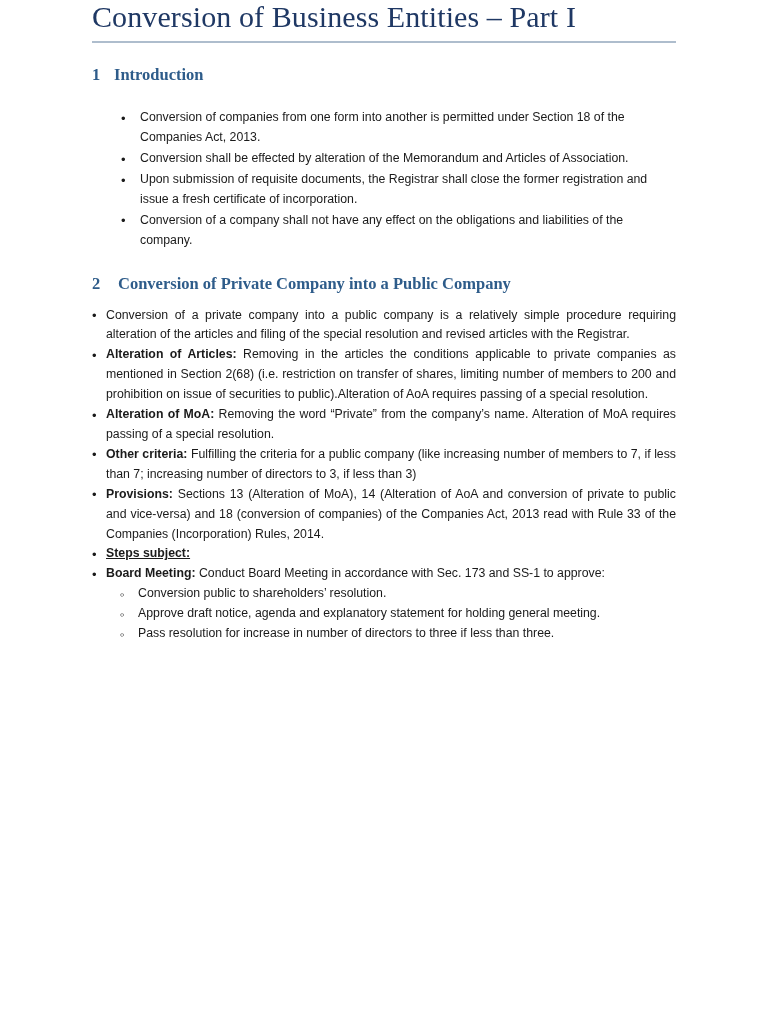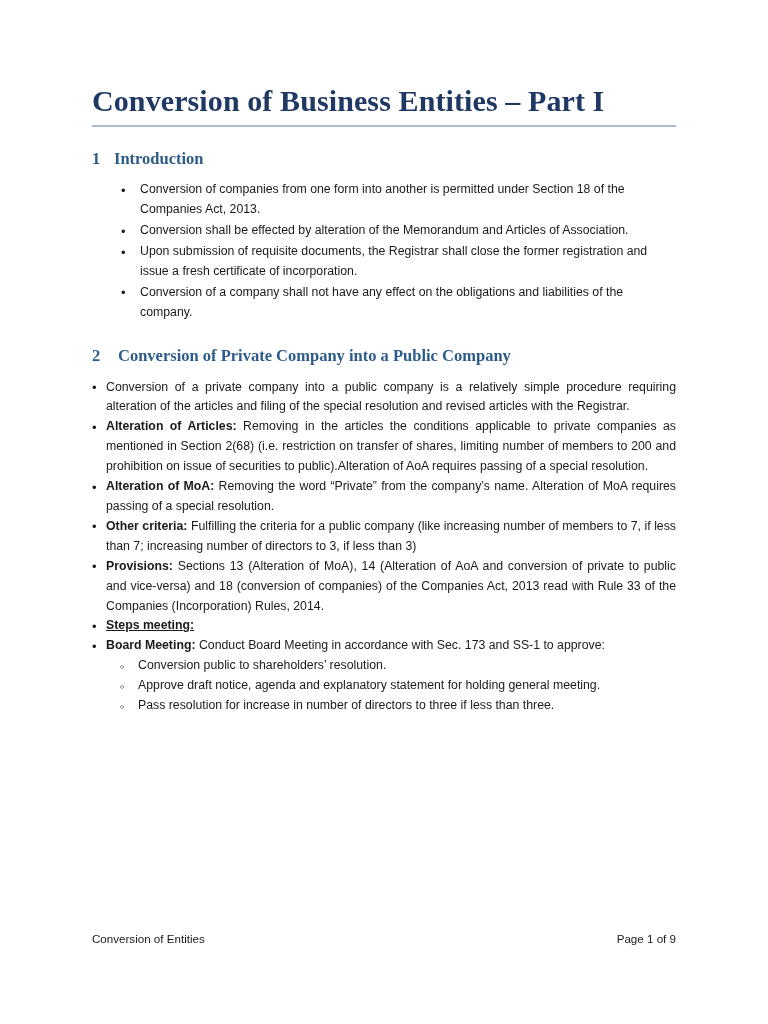--- a/index.html
+++ b/index.html
@@ -26,25 +26,24 @@
     position: absolute;
     left: 92px;
     top: 0;
     width: 584px;
   }
 
   
   .doc-title {
     font-family: "Liberation Serif", serif;
     font-size: 30px;
-    font-weight: 700;
+    font-weight: 400;
     color: #1f3864;
     letter-spacing: 0.1px;
     margin: 0;
-    padding-top: 84px;
     line-height: 1.12;
     white-space: nowrap;
   }
   .title-rule {
     height: 0;
     border: 0;
     border-top: 2px solid #aebdcd;
     margin: 7px 0 0 0;
     width: 584px;
   }
@@ -64,21 +63,21 @@
     min-width: 22px;
   }
   #heading-1 { padding-top: 22px; }
   #heading-2 { padding-top: 22px; }
   #heading-2 .num { min-width: 26px; }
 
   
   ul, ol { margin: 0; padding: 0; list-style: none; }
 
   .lvl1 {
-    margin-top: 12px;
+    margin-top: 24px;
   }
   .lvl1 > li {
     position: relative;
     padding-left: 22px;
     margin-left: 26px;
     font-size: 12.3px;
     line-height: 1.62;
     color: #1a1a1a;
     margin-bottom: 1px;
   }
@@ -168,29 +167,25 @@
       <span class="num">2</span>
       <span>Conversion of Private Company into a Public Company</span>
     </h2>
 
     <ul class="lvl1 tight">
       <li><span>Conversion of a private company into a public company is a relatively simple procedure requiring alteration of the articles and filing of the special resolution and revised articles with the Registrar.</span></li>
       <li><span class="lead">Alteration of Articles:</span><span> Removing in the articles the conditions applicable to private companies as mentioned in Section 2(68) (i.e. restriction on transfer of shares, limiting number of members to 200 and prohibition on issue of securities to public).Alteration of AoA requires passing of a special resolution.</span></li>
       <li><span class="lead">Alteration of MoA:</span><span> Removing the word “Private” from the company’s name. Alteration of MoA requires passing of a special resolution.</span></li>
       <li><span class="lead">Other criteria:</span><span> Fulfilling the criteria for a public company (like increasing number of members to 7, if less than 7; increasing number of directors to 3, if less than 3)</span></li>
       <li><span class="lead">Provisions:</span><span> Sections 13 (Alteration of MoA), 14 (Alteration of AoA and conversion of private to public and vice-versa) and 18 (conversion of companies) of the Companies Act, 2013 read with Rule 33 of the Companies (Incorporation) Rules, 2014.</span></li>
-      <li><span class="uline">Steps meeting:</span></li>
+      <li><span class="uline">Steps subject:</span></li>
       <li><span class="lead">Board Meeting:</span><span> Conduct Board Meeting in accordance with Sec. 173 and SS-1 to approve:</span></li>
     </ul>
 
     <ul class="lvl2">
       <li class="nojust">Conversion public to shareholders’ resolution.</li>
       <li>Approve draft notice, agenda and explanatory statement for holding general meeting.</li>
       <li class="nojust">Pass resolution for increase in number of directors to three if less than three.</li>
     </ul>
 
   </div>
 
-  <div class="footer">
-    <span>Conversion of Entities</span>
-    <span>Page 1 of 9</span>
-  </div>
 </div>
 
 </body></html>

